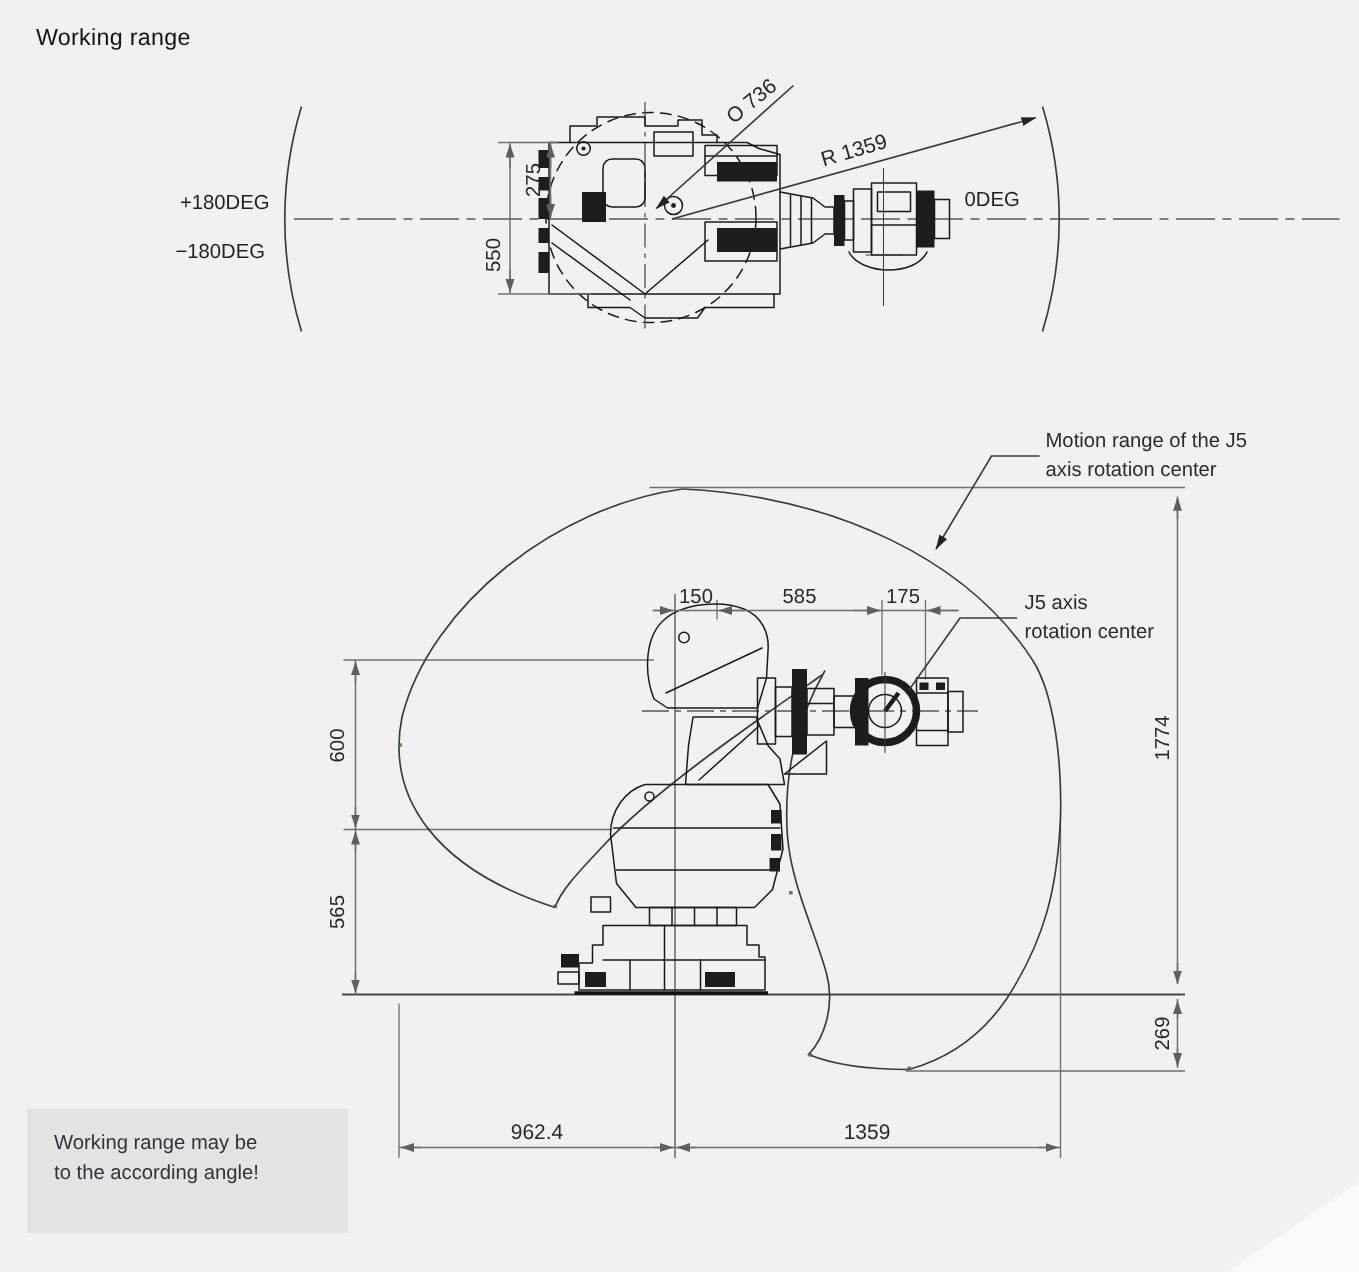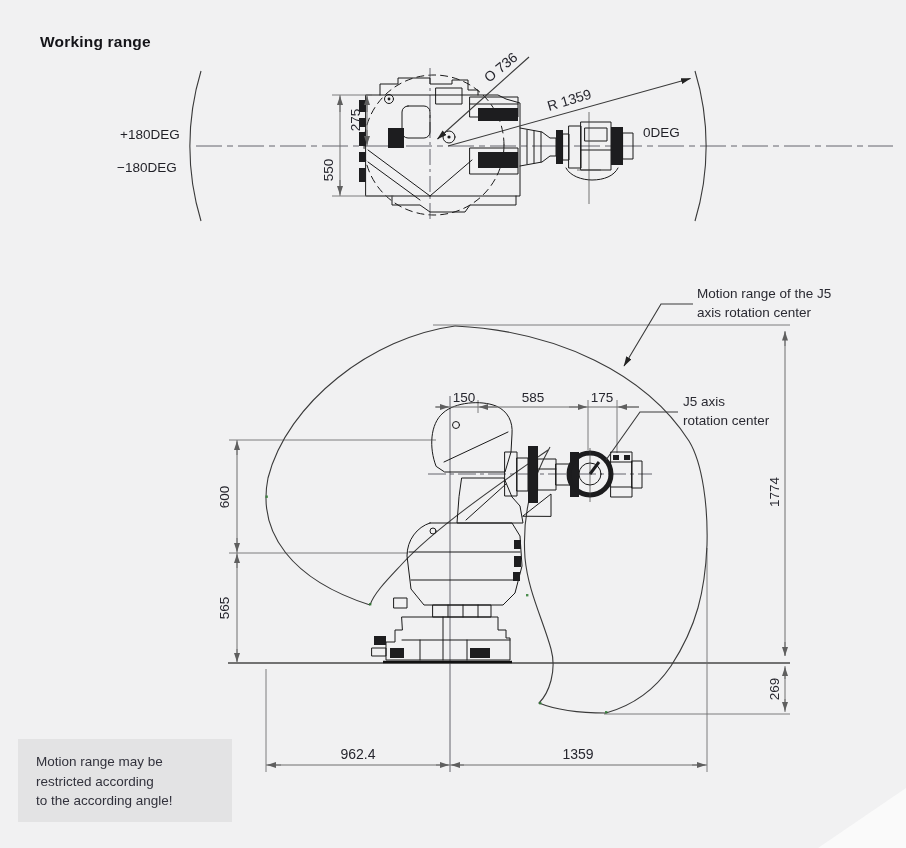--- a/index.html
+++ b/index.html
@@ -1,18 +1,18 @@
 <!DOCTYPE html>
 <html style="--bg: #f1f1f2; --note-bg: #e3e3e4; --line: #1a1a1a; --dim: #6f6f6f; --text: #26262e; --green: #2f7d32;"><head>
 <meta charset="utf-8">
 <style>
   html,body{margin:0;padding:0;background:#cfcfcf;}
   .page{position:relative;width:906px;height:848px;background:var(--bg,#f1f1f2);
         font-family:"Liberation Sans",sans-serif;overflow:hidden;}
-  .title{position:absolute;left:24px;top:17px;margin:16px;font-size:15.5px;font-weight:bold;
+  .title{position:absolute;left:24px;top:17px;margin:0;font-size:15.5px;font-weight:normal;
          color:#141418;letter-spacing:.2px;}
   .note{position:absolute;left:18px;top:739px;width:214px;height:83px;box-sizing:border-box;
         background:var(--note-bg,#e3e3e4);color:#32323c;font-size:13.5px;line-height:19.5px;
         padding:13px 0 0 18px;}
   svg{position:absolute;left:0;top:0;}
   .dim{stroke:var(--dim,#6f6f6f);stroke-width:1;fill:none;}
   .ext{stroke:var(--dim,#6f6f6f);stroke-width:.9;fill:none;}
   .ground{stroke:#474747;stroke-width:1.4;fill:none;}
   .robot{stroke:var(--line,#1a1a1a);stroke-width:1;fill:none;stroke-linejoin:round;stroke-linecap:round;}
   .robot-f{fill:#1d1d1f;stroke:none;}
@@ -250,18 +250,17 @@
         <path class="env" d="M 678 412 L 640 412 L 606 460"></path>
         <text class="anntxt" x="683" y="406">J5 axis</text>
         <text class="anntxt" x="683" y="425">rotation center</text>
       </g>
     </g>
 
     <polygon class="wedge" points="906,788 906,848 818,848"></polygon>
   </svg>
 
   <div class="note">
-    <div>Motion range may be</div>
-    <div>restricted according</div>
+    <div>Working range may be</div>
     <div>to the according angle!</div>
   </div>
 
 </div>
 
 </body></html>

